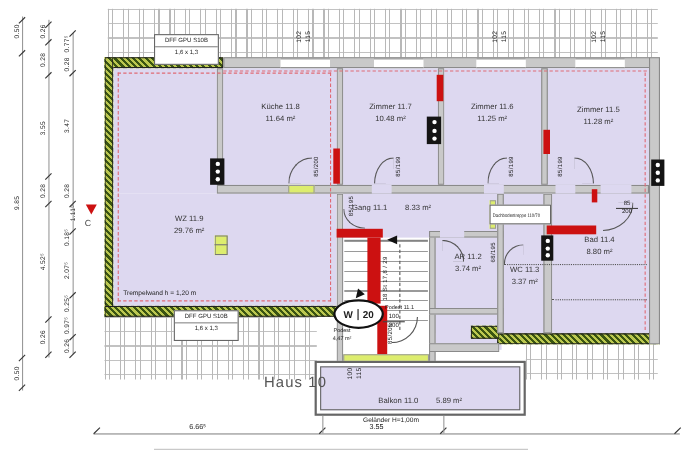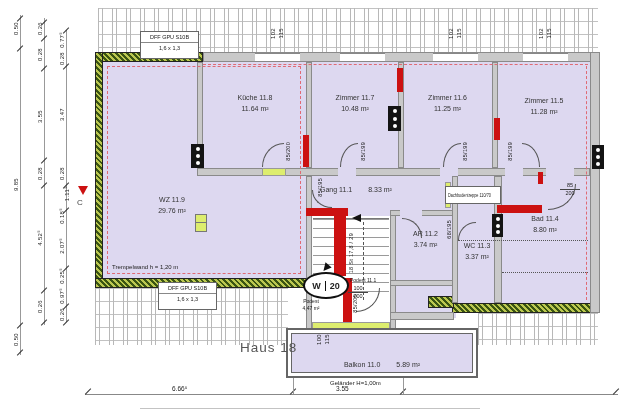--- a/index.html
+++ b/index.html
@@ -233,21 +233,21 @@
   <div class="ab tiny redtext" style="left:112px;top:264px;font-size:6px">Trempelwand h = 1,20 m</div>
 
   <div class="ab" style="left:286px;top:328px;width:192px;height:50px;border:2px solid #666;background:#fff;box-sizing:border-box;padding:3px">
     <div style="width:100%;height:100%;border:1px solid #666;background:#ddd8f0;box-sizing:border-box;display:flex;align-items:flex-end;justify-content:center">
       <div class="rlh" style="margin-bottom:4px">
         <span>Balkon 11.0</span><span class="gap">5.89 m²</span>
       </div>
     </div>
   </div>
   <div class="ab hd" style="left:330px;top:380px;font-size:6px">Geländer H=1,00m</div>
-  <div class="ab haus" style="left:240px;top:340px">Haus 18</div>
+  <div class="ab haus" style="left:240px;top:340px">Haus 10</div>
 
   <div class="ab vd" style="left:316px;top:334px">100</div>
   <div class="ab vd" style="left:324px;top:334px">115</div>
 
   <div class="ab vd" style="left:270px;top:28px">102</div>
   <div class="ab vd" style="left:278px;top:28px">115</div>
   <div class="ab vd" style="left:448px;top:28px">102</div>
   <div class="ab vd" style="left:456px;top:28px">115</div>
   <div class="ab vd" style="left:538px;top:28px">102</div>
   <div class="ab vd" style="left:546px;top:28px">115</div>

